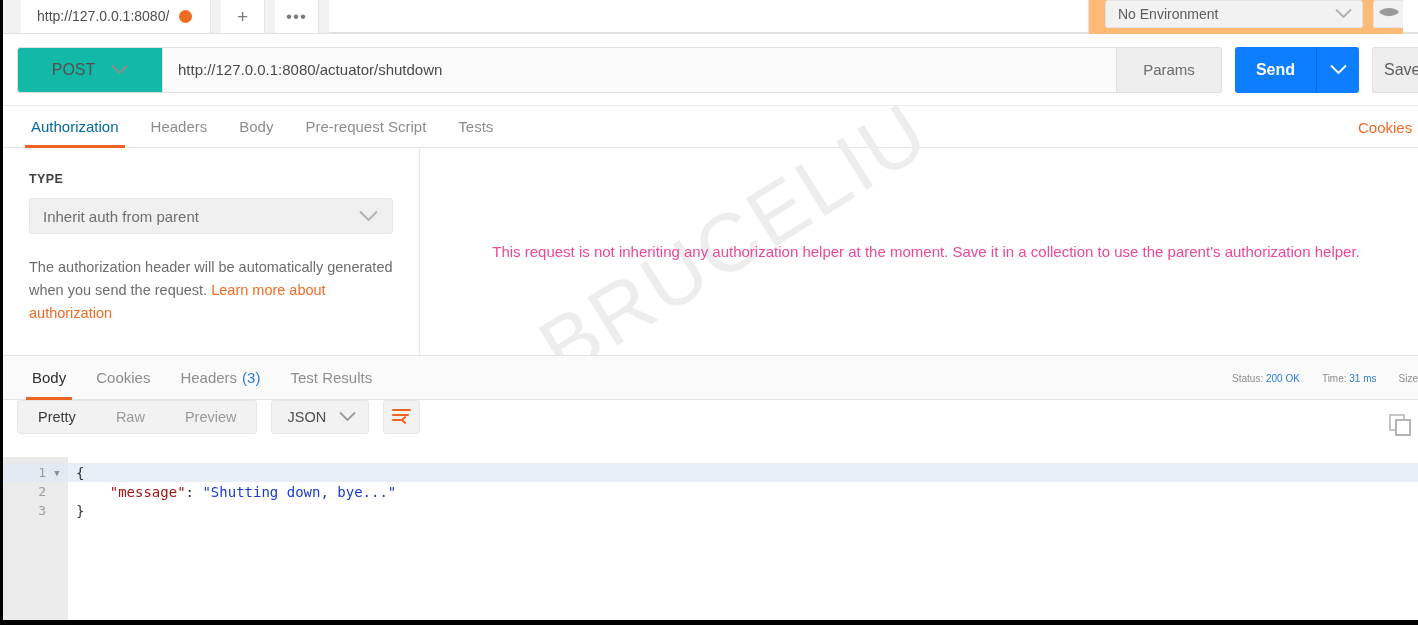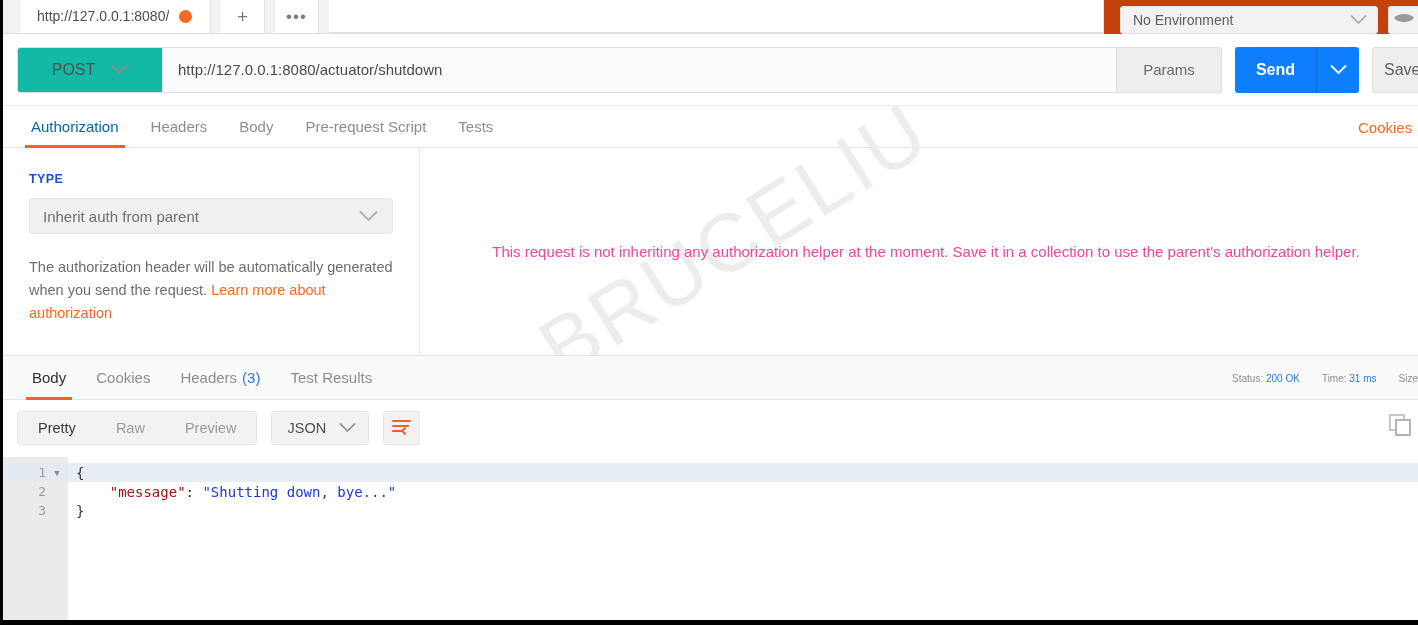--- a/index.html
+++ b/index.html
@@ -64,25 +64,25 @@
   .strip-btn.dots { font-size: 17px; letter-spacing: 1px; }
   .strip-filler {
     flex: 1 1 auto;
     height: 34px;
     background: #ffffff;
     border-bottom: 1px solid #e0e0e0;
   }
 
   .env-area {
     position: absolute;
-    top: 0; right: 0;
+    top: 0; right: 15px;
     height: 34px;
     display: flex;
-    align-items: flex-end;
-    background: #c2410c;
+    align-items: flex-start;
+    background: #fdba74;
     padding-right: 0;
     border-left: 1px solid #e2e2e2;
   }
   .env-select {
     width: 258px; height: 28px;
     background: #f2f2f2;
     border: 1px solid #e4e4e4;
     border-radius: 3px;
     display: flex; align-items: center;
     justify-content: space-between;
@@ -225,21 +225,21 @@
     position: relative;
   }
   .auth-left {
     width: 417px;
     border-right: 1px solid #e8e8e8;
     padding: 24px 26px 0 26px;
   }
   .type-label {
     font-size: 12.5px;
     font-weight: bold;
-    color: #1d4ed8;
+    color: #404040;
     letter-spacing: .4px;
     margin-bottom: 12px;
   }
   .type-select {
     height: 36px;
     background: #f0f0f0;
     border: 1px solid #e8e8e8;
     border-radius: 3px;
     display: flex; align-items: center; justify-content: space-between;
     padding: 0 14px 0 13px;
@@ -320,21 +320,21 @@
     padding-right: 0;
     white-space: nowrap;
     overflow: hidden;
     max-width: 276px;
   }
   .resp-meta b { color: #2a7cd6; font-weight: normal; }
 
   .fmt-bar {
     height: 56px;
     background: #ffffff;
-    display: flex; align-items: center;
+    display: flex; 
     padding-left: 14px;
     gap: 14px;
     position: relative;
   }
   .seg {
     height: 34px;
     background: #f2f2f2;
     border: 1px solid #e7e7e7;
     border-radius: 3px;
     display: flex; align-items: stretch;

